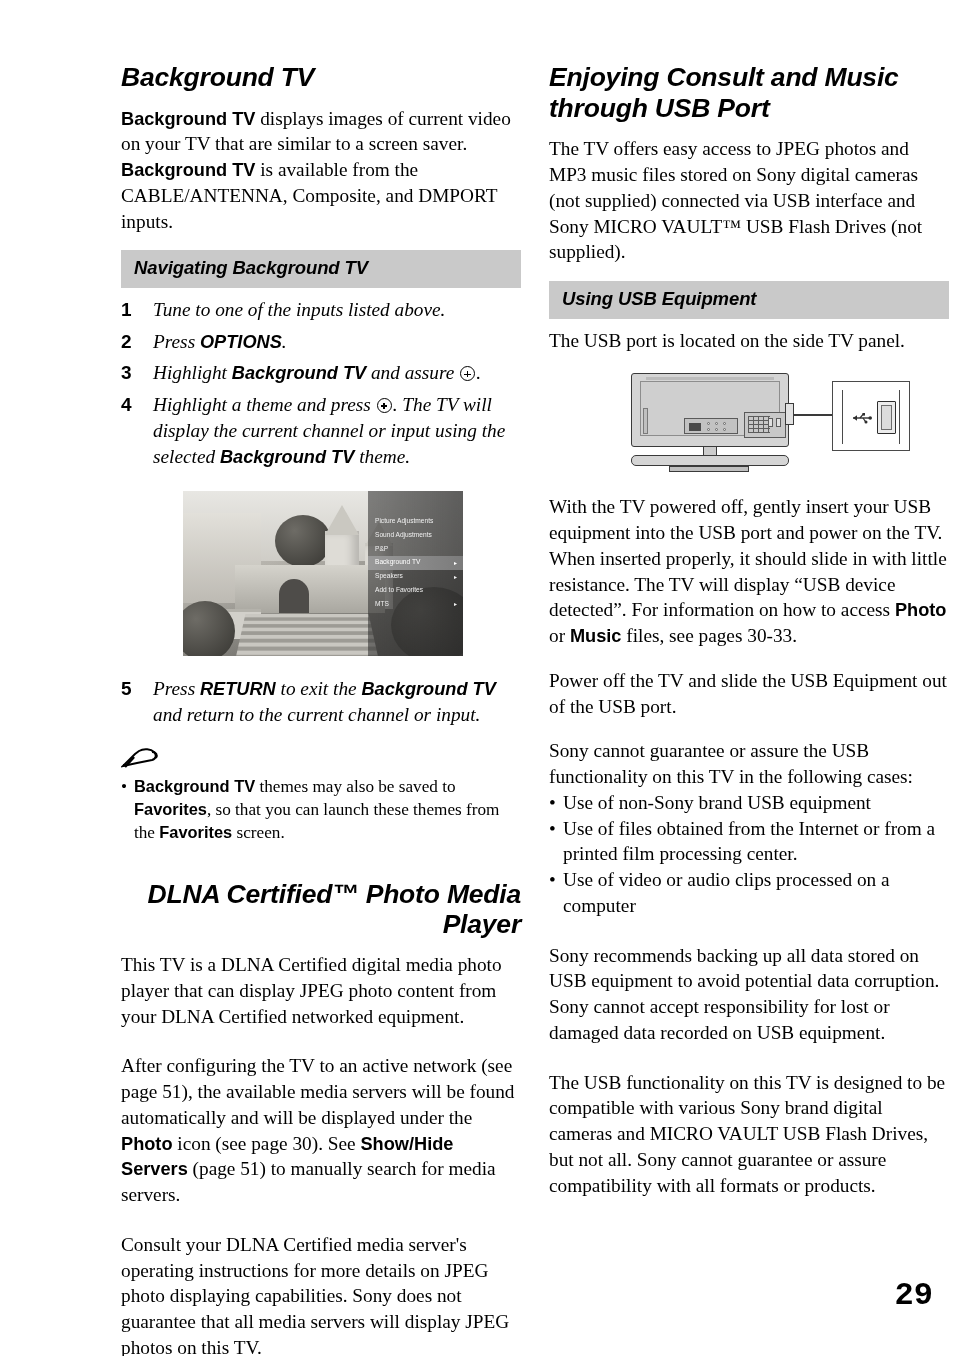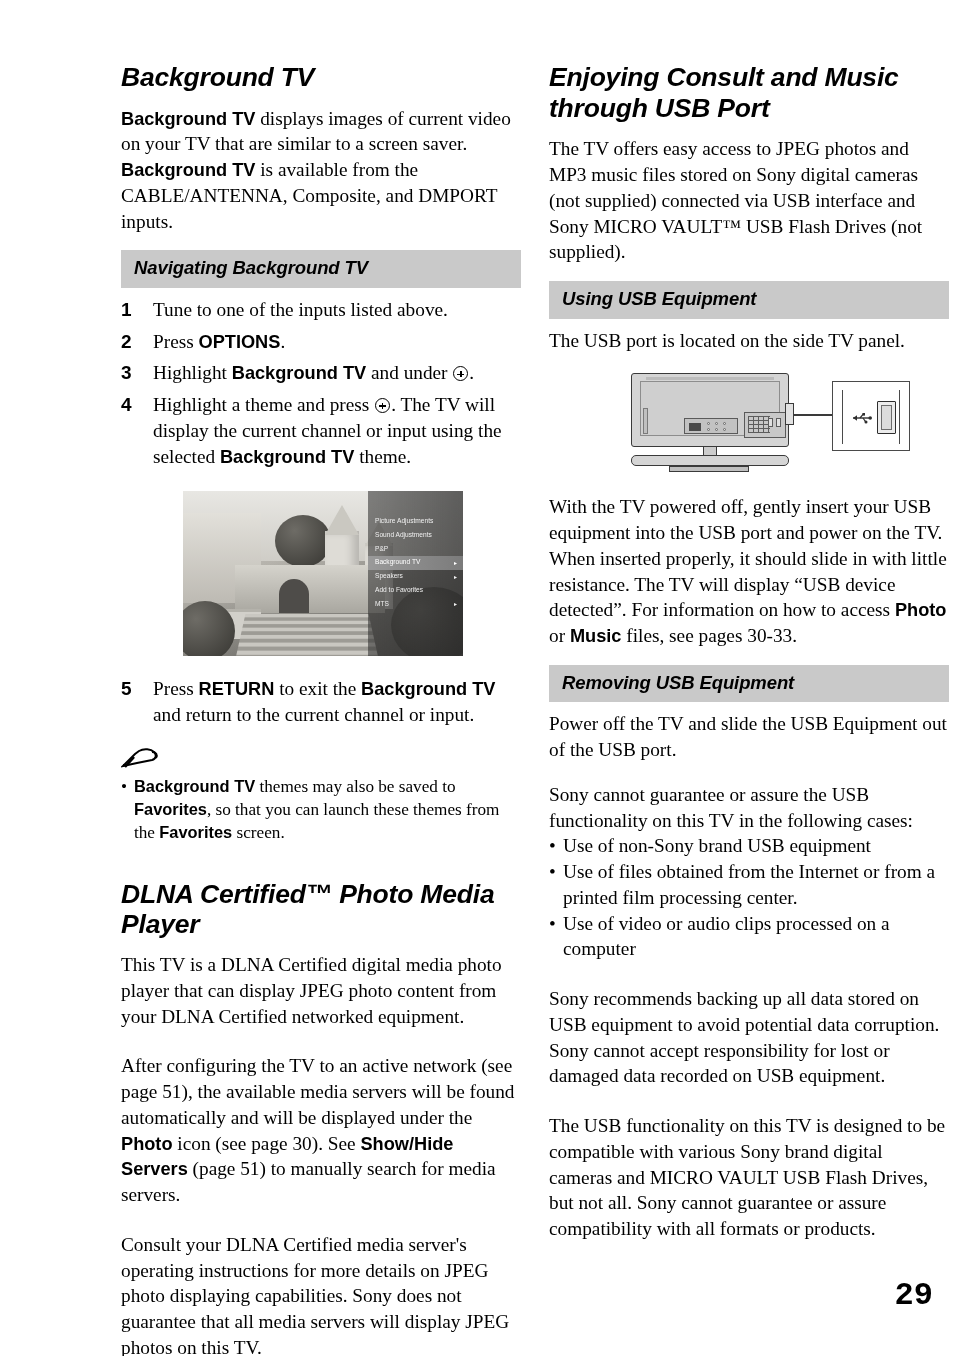--- a/index.html
+++ b/index.html
@@ -70,20 +70,21 @@
     font-weight: bold;
     font-size: 19px;
     width: 32px;
     flex: 0 0 32px;
     line-height: 1.33;
   }
   .step .txt {
     font-size: 19.3px;
     line-height: 1.335;
     flex: 1 1 auto;
+    font-style: italic;
   }
 
   
   .glyph-enter {
     display: inline-block;
     width: 15px; height: 15px;
     border: 1.4px solid #000;
     border-radius: 50%;
     position: relative;
     vertical-align: -2px;
@@ -341,21 +342,21 @@
         <div class="txt"><span>Tune to one of the inputs listed above.</span></div>
       </div>
 
       <div class="step">
         <div class="num">2</div>
         <div class="txt"><span>Press </span><b class="s">OPTIONS</b><span>.</span></div>
       </div>
 
       <div class="step">
         <div class="num">3</div>
-        <div class="txt"><span>Highlight </span><b class="s">Background TV</b><span> and under </span><span class="glyph-enter"></span><span>.</span></div>
+        <div class="txt"><span>Highlight </span><b class="s">Background TV</b><span> and assure </span><span class="glyph-enter"></span><span>.</span></div>
       </div>
 
       <div class="step">
         <div class="num">4</div>
         <div class="txt"><span>Highlight a theme and press </span><span class="glyph-enter"></span><span>. The TV will display the current channel or input using the selected </span><b class="s">Background TV</b><span> theme.</span></div>
       </div>
     </div>
 
     <div class="osd-shot">
       <div class="osd-photo">
@@ -396,21 +397,21 @@
         <path d="M2 20 L14 8 L18 5 C23 2 30 3 33 6 C36 9 35 13 31 14 L16 17 Z" fill="none" stroke="#000" stroke-width="2"></path>
         <path d="M4 21 L13 11" stroke="#000" stroke-width="2.6" fill="none"></path>
         <path d="M31 6 C35 6 37 9 35 12" fill="none" stroke="#000" stroke-width="2"></path>
       </svg>
     </div>
 
     <ul class="notes">
       <li><b class="s">Background TV</b><span> themes may also be saved to </span><b class="s">Favorites</b><span>, so that you can launch these themes from the </span><b class="s">Favorites</b><span> screen.</span></li>
     </ul>
 
-    <h1 class="sec-title tight" style="margin-top:34px;">DLNA Certified™ Photo Media Player</h1>
+    <h1 class="sec-title tight" style="margin-top:34px;text-align:right;">DLNA Certified™ Photo Media Player</h1>
 
     <p class="body">This TV is a DLNA Certified digital media photo player that can display JPEG photo content from your DLNA Certified networked equipment.</p>
 
     <p class="body gap-lg"><span>After configuring the TV to an active network (see page 51), the available media servers will be found automatically and will be displayed under the </span><b class="s">Photo</b><span> icon (see page 30). See </span><b class="s">Show/Hide Servers</b><span> (page 51) to manually search for media servers.</span></p>
 
     <p class="body gap-lg">Consult your DLNA Certified media server's operating instructions for more details on JPEG photo displaying capabilities. Sony does not guarantee that all media servers will display JPEG photos on this TV.</p>
 
   </div>
 
   <div class="col col-right">
@@ -459,21 +460,20 @@
           <rect x="11.4" y="1" width="2.6" height="2.6" fill="#2e2e2e"></rect>
           <line x1="12" y1="6" x2="14.5" y2="9.6" stroke="#2e2e2e" stroke-width="1.2"></line>
           <circle cx="15" cy="10" r="1.5" fill="#2e2e2e"></circle>
         </svg>
         <div class="usb-port"></div>
       </div>
     </div>
 
     <p class="body" style="margin-top:18px;"><span>With the TV powered off, gently insert your USB equipment into the USB port and power on the TV. When inserted properly, it should slide in with little resistance. The TV will display “USB device detected”. For information on how to access </span><b class="s">Photo</b><span> or </span><b class="s">Music</b><span> files, see pages 30-33.</span></p>
 
-    <div class="band">Removing USB Equipment</div>
 
     <p class="body">Power off the TV and slide the USB Equipment out of the USB port.</p>
 
 
     <p class="body">Sony cannot guarantee or assure the USB functionality on this TV in the following cases:</p>
 
     <ul class="bullets">
       <li>Use of non-Sony brand USB equipment</li>
       <li>Use of files obtained from the Internet or from a printed film processing center.</li>
       <li>Use of video or audio clips processed on a computer</li>

